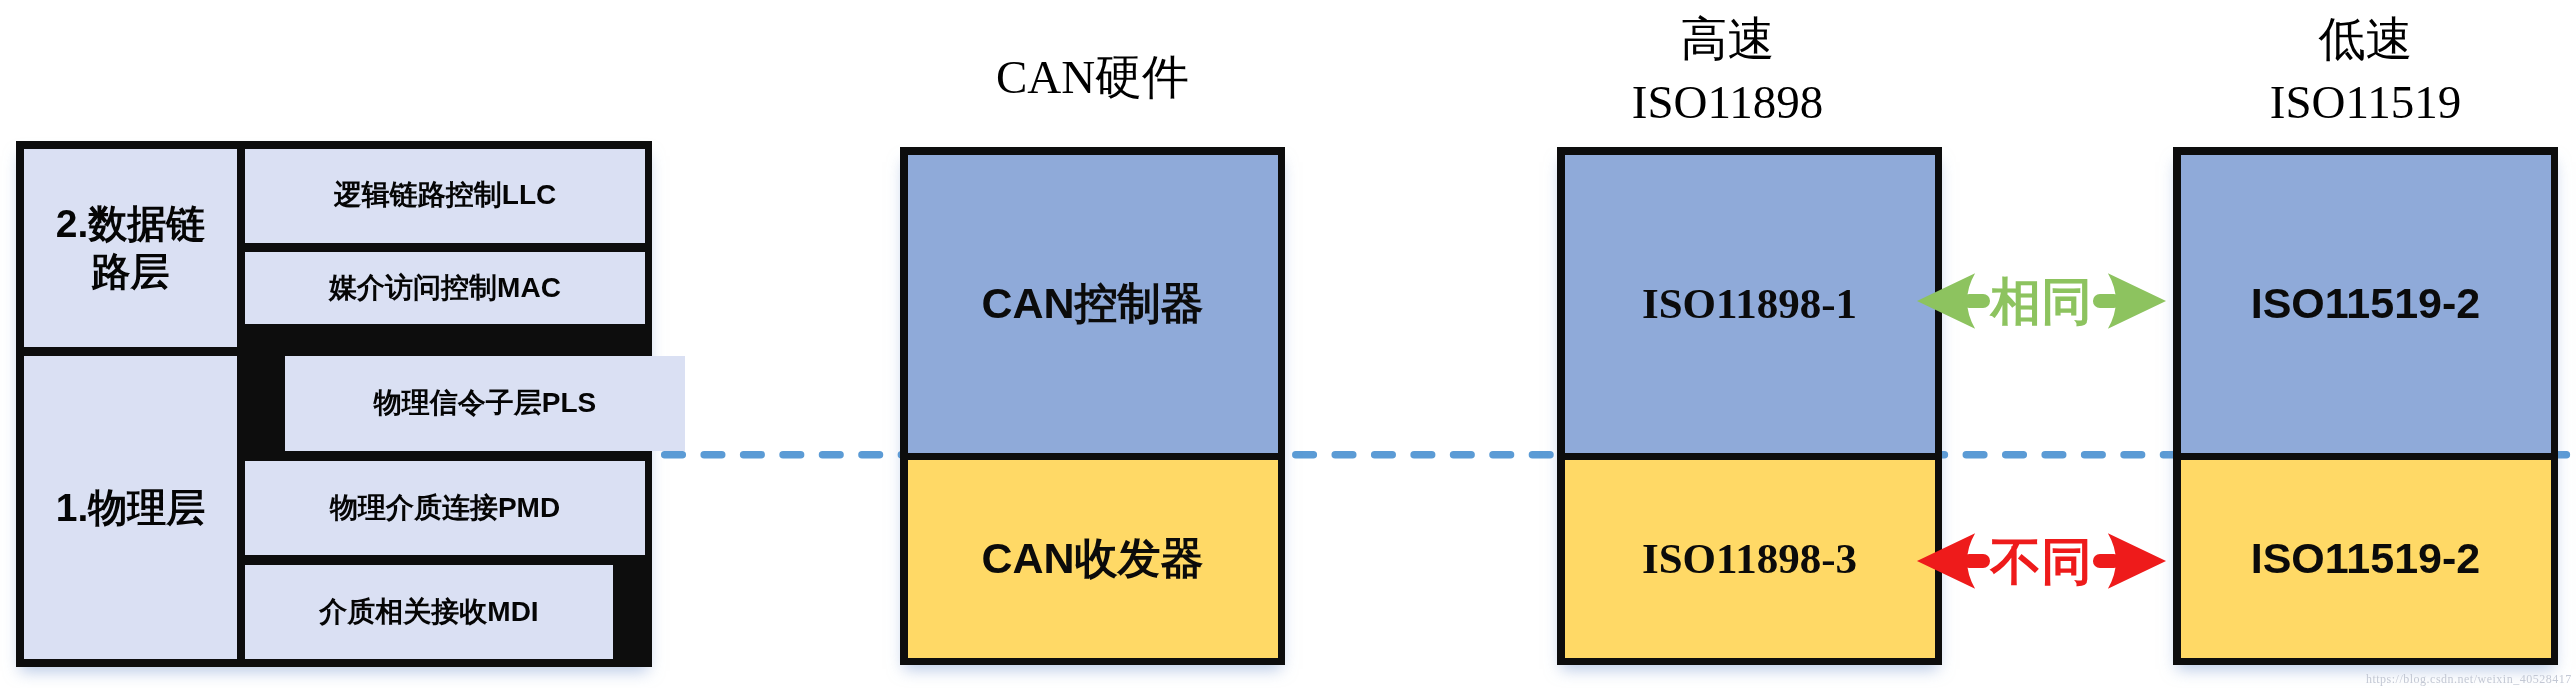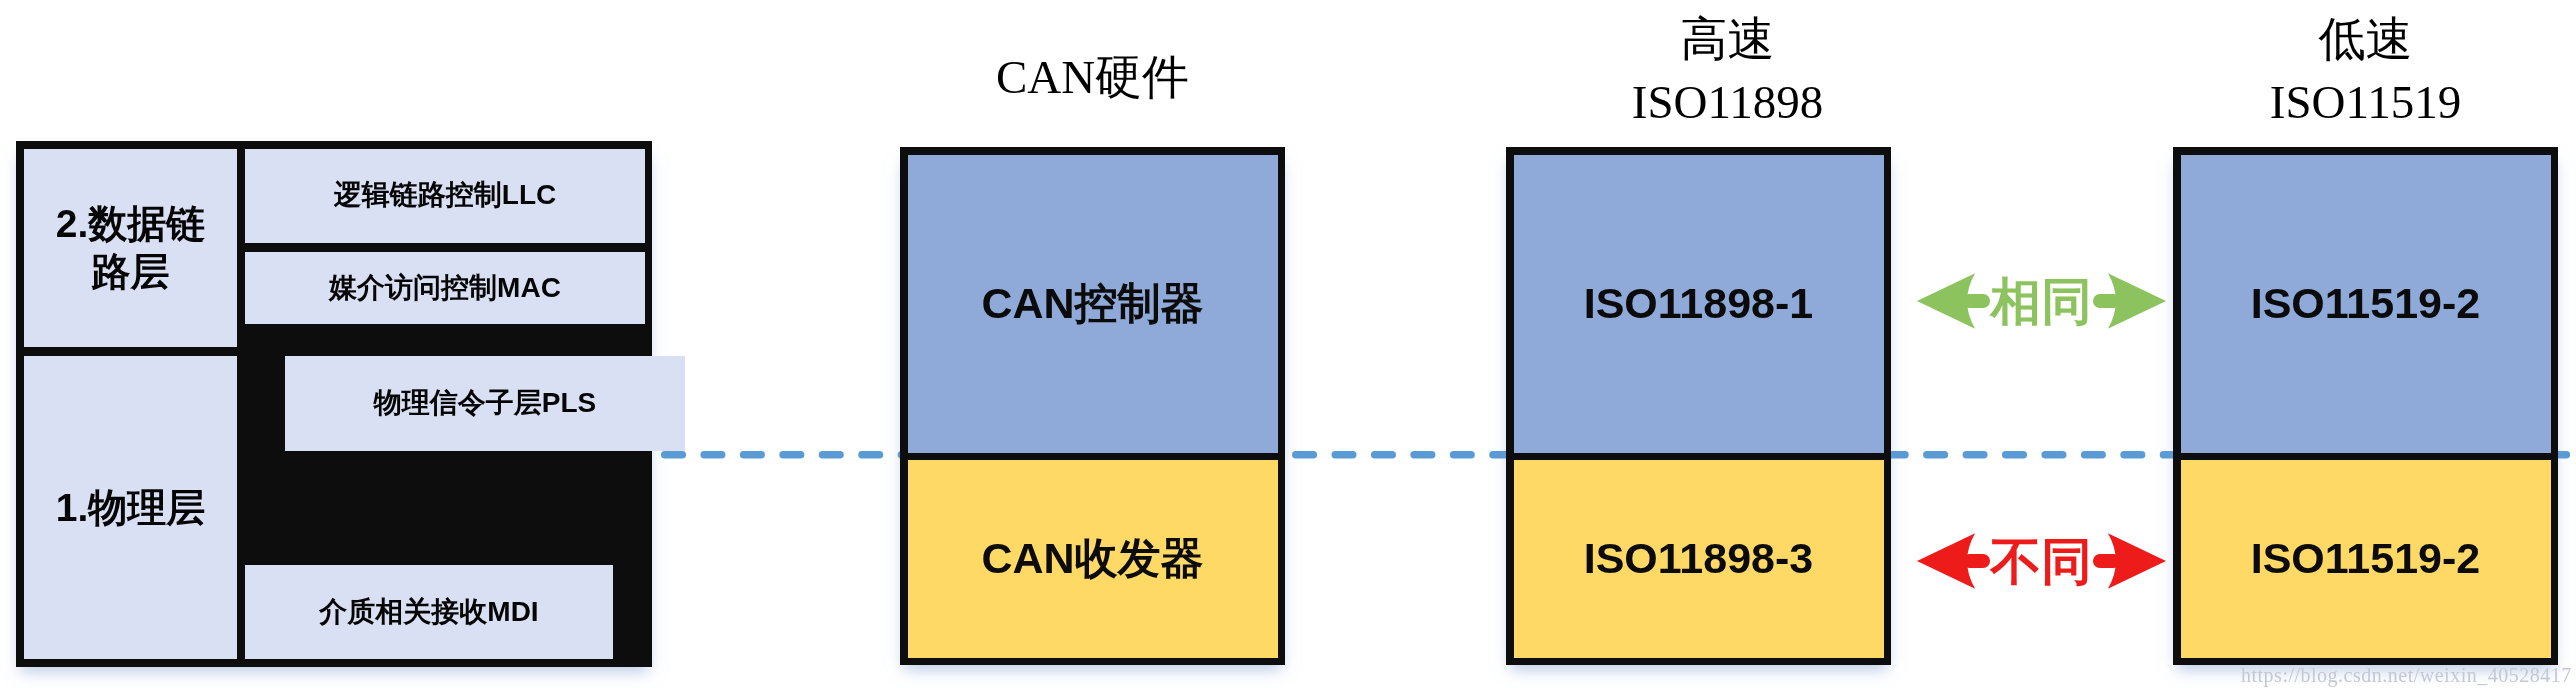--- a/index.html
+++ b/index.html
@@ -44,21 +44,21 @@
   
   .harrow{position:absolute;z-index:3;}
   .harrow text{
     font-family:"Liberation Sans","DejaVu Sans",sans-serif;
     font-weight:700;font-size:95px;
   }
   
   .wm{
     position:absolute;right:4.3px;bottom:1.1px;z-index:4;
     font-family:"Liberation Serif","DejaVu Serif",serif;
-    font-size:20px;color:var(--wm);letter-spacing:0.5px;
+    font-size:12px;color:var(--wm);letter-spacing:0.5px;
   }
 </style>
 </head>
 <body>
 
 <div class="canvas">
 
   <svg class="dashline" width="1917" height="9.6" viewBox="0 0 3580 18">
     <line x1="8" y1="9" x2="3576" y2="9" style="stroke:var(--dash)" stroke-width="14" stroke-linecap="round" stroke-dasharray="33 41"></line>
   </svg>
@@ -72,40 +72,43 @@
     </div>
     <div class="cell" style="left:229px;top:7.5px;width:400px;height:94px;">
       <span>逻辑链路控制LLC</span>
     </div>
     <div class="cell" style="left:229px;top:111px;width:400px;height:72px;">
       <span>媒介访问控制MAC</span>
     </div>
     <div class="cell" style="left:229px;top:215px;width:400px;height:95px;margin-left:40px;">
       <span>物理信令子层PLS</span>
     </div>
+    <div class="cell" style="left:229px;top:320px;width:400px;height:94px;">
+      <span>物理介质连接PMD</span>
+    </div>
     <div class="cell" style="left:229px;top:424px;width:368px;height:94px;">
       <span>介质相关接收MDI</span>
     </div>
   </div>
 
   <div class="coltitle" style="left:900px;top:46px;">CAN硬件</div>
   <div class="stack" style="left:900px;">
     <div class="top">
       <span class="boxlabel">CAN控制器</span>
     </div>
     <div class="bottom">
       <span class="boxlabel">CAN收发器</span>
     </div>
   </div>
 
   <div class="coltitle" style="left:1535px;top:8px;">
     <span>高速</span><br>
     <span>ISO11898</span>
   </div>
-  <div class="stack" style="left:1506px;">
+  <div class="stack" style="left:1557px;font-family:Liberation Serif, serif;">
     <div class="top">
       <span class="boxlabel">ISO11898-1</span>
     </div>
     <div class="bottom">
       <span class="boxlabel">ISO11898-3</span>
     </div>
   </div>
 
   <div class="coltitle" style="left:2173px;top:8px;">
     <span>低速</span><br>

